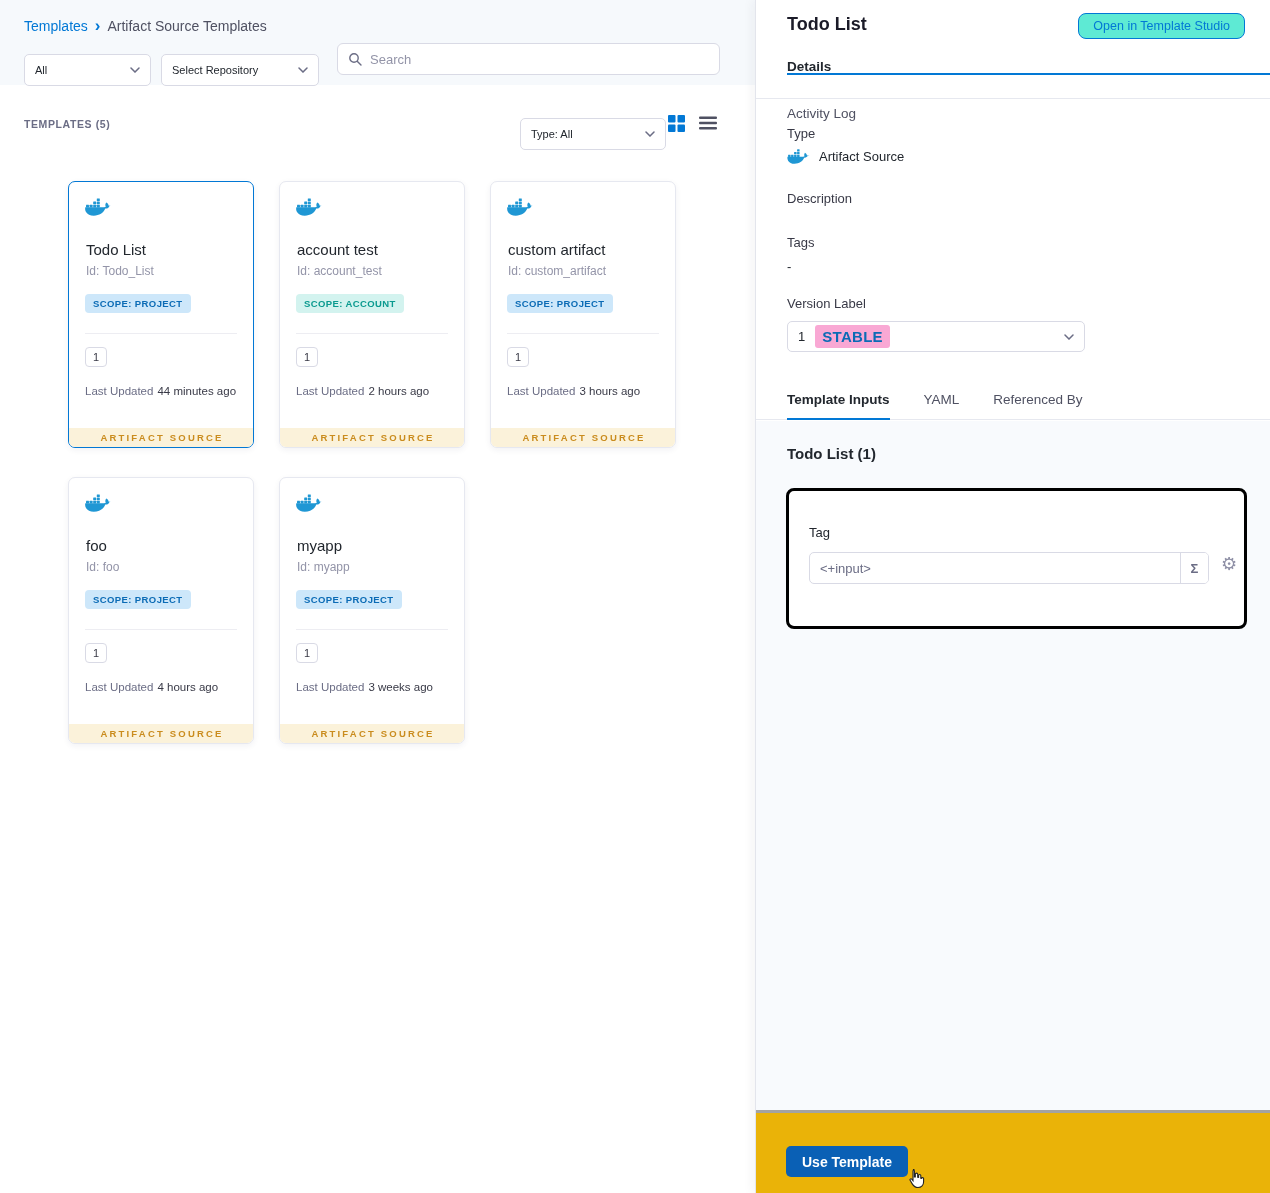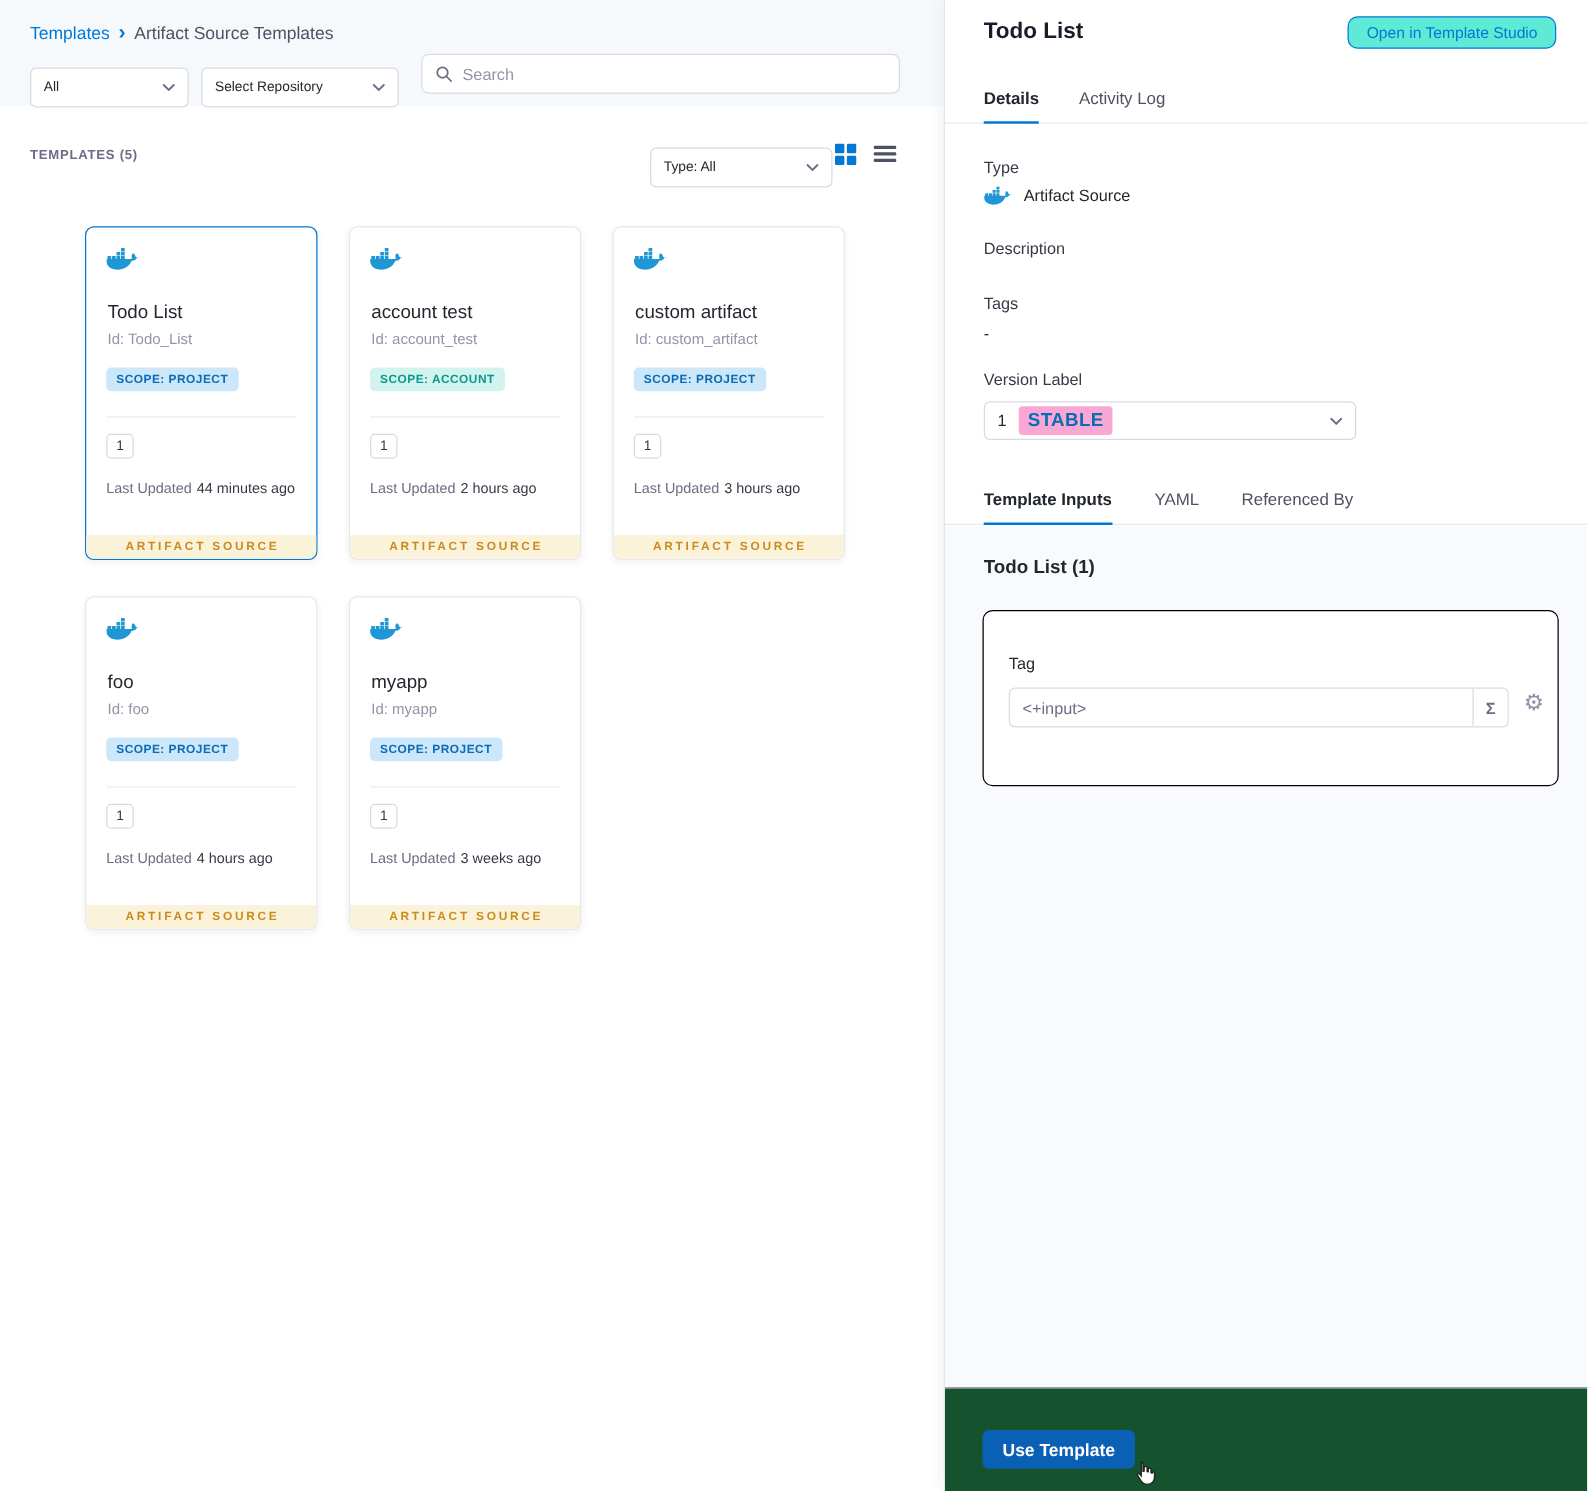--- a/index.html
+++ b/index.html
@@ -52,21 +52,21 @@
 
   
   .right { position: absolute; left: 755px; top: 0; width: 515px; height: 1193px; background: #fff;
            border-left: 1px solid #e3e5ec; box-shadow: -3px 0 10px rgba(40,41,61,.05); }
   .ptitle { position: absolute; left: 31px; top: 14px; font-size: 18px; font-weight: 700; color: #1b1b28; }
   .studio-btn { position: absolute; right: 25px; top: 13px; height: 26px; padding: 0 14px; border: 1px solid #0278d5;
                 border-radius: 8px; color: #0278d5; font-size: 12.5px; font-weight: 500; display: flex;
                 align-items: center; background: #5eead4; cursor: pointer; white-space: nowrap; }
 
   .ptabs { position: absolute; left: 0; top: 59px; right: 0; height: 40px; border-bottom: 1px solid #e6e8ef;
-           display: flex; gap: 32px; padding-left: 31px; background: #fff; }
+           display: flex; gap: 32px; padding-left: 31px; background: #fff; flex-direction: column; }
   .ptab { font-size: 13.5px; color: #4f5162; display: flex; align-items: center; height: 100%; position: relative; cursor: pointer; }
   .ptab.active { color: #22272e; font-weight: 600; }
   .ptab.active::after { content: ""; position: absolute; left: 0; right: 0; bottom: -1px; height: 2.5px; background: #0278d5; }
 
   .dlabel { position: absolute; font-size: 13px; font-weight: 500; color: #383946; }
   .dvalue { position: absolute; font-size: 13px; color: #22272e; }
   .lab-type { left: 31px; top: 126px; }
   .val-type { left: 31px; top: 149px; display: flex; align-items: center; gap: 9px; }
   .lab-desc { left: 31px; top: 191px; }
   .lab-tags { left: 31px; top: 235px; }
@@ -79,30 +79,30 @@
   .pill { font-size: 15px; font-weight: 700; padding: 3px 7px; border-radius: 3px; letter-spacing: .3px;
           background: #f9a8d4; color: #0b6bb5; }
   .version-select .chev { margin-left: auto; color: #6b6d85; display: flex; }
 
   .itabs { position: absolute; left: 0; top: 380px; right: 0; height: 40px; border-bottom: 1px solid #e6e8ef;
            display: flex; gap: 34px; padding-left: 31px; background: #fff; }
 
   .inputs-section { position: absolute; left: 0; top: 421px; right: 0; height: 689px; background: #f8fafd; }
   .inputs-title { position: absolute; left: 31px; top: 24px; font-size: 15px; font-weight: 600; color: #22272e; }
   .tag-card { position: absolute; left: 30px; top: 67px; width: 461px; height: 141px; background: #fff;
-              border: 1px solid #000000; border-radius: 8px; }
+              border: 3px solid #000000; border-radius: 8px; }
   .tag-label { position: absolute; left: 20px; top: 34px; font-size: 13px; color: #22272e; }
   .tag-input { position: absolute; left: 20px; top: 61px; width: 400px; height: 32px; border: 1px solid #d9dae5;
                border-radius: 5px; background: #fff; display: flex; align-items: stretch; overflow: hidden; }
   .tag-input input { flex: 1; border: none; outline: none; padding: 0 10px; font-size: 13px; color: #6b6d85; background: transparent; }
   .sigma-btn { width: 28px; border-left: 1px solid #d9dae5; display: flex; align-items: center; justify-content: center;
                color: #6b6d85; font-size: 13px; font-weight: 600; background: #fff; cursor: pointer; }
   .gear { position: absolute; left: 432px; top: 64px; font-size: 18px; color: #8f90a6; cursor: pointer; line-height: 1; }
 
-  .pfooter { position: absolute; left: 0; top: 1110px; right: 0; height: 83px; background: #14532d; border-top: 1px solid #a3a3a3; }
+  .pfooter { position: absolute; left: 0; top: 1110px; right: 0; height: 83px; background: #eab308; border-top: 3px solid #a3a3a3; }
   .use-btn { position: absolute; left: 30px; top: 33px; height: 31px; padding: 0 16px; background: #0a60b5; color: #fff;
              font-size: 14px; font-weight: 700; border: none; border-radius: 5px; cursor: pointer; }
 
   .cursor { position: absolute; left: 906px; top: 1168px; z-index: 50; pointer-events: none; }
 </style>
 </head>
 <body>
 
 <div class="stage">
 

